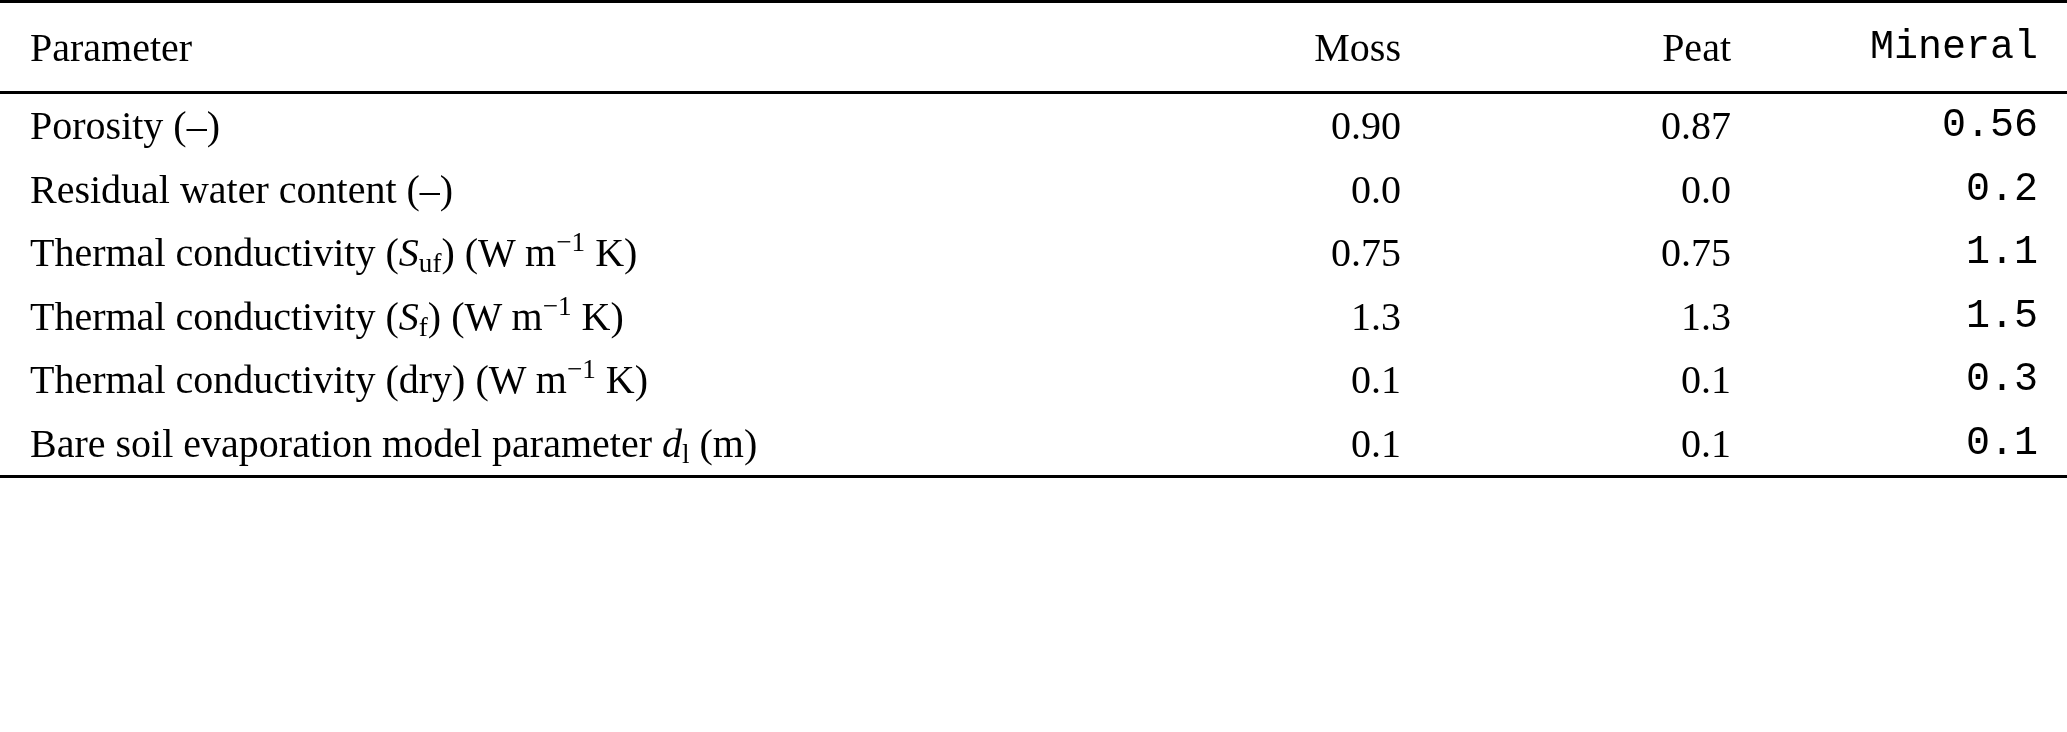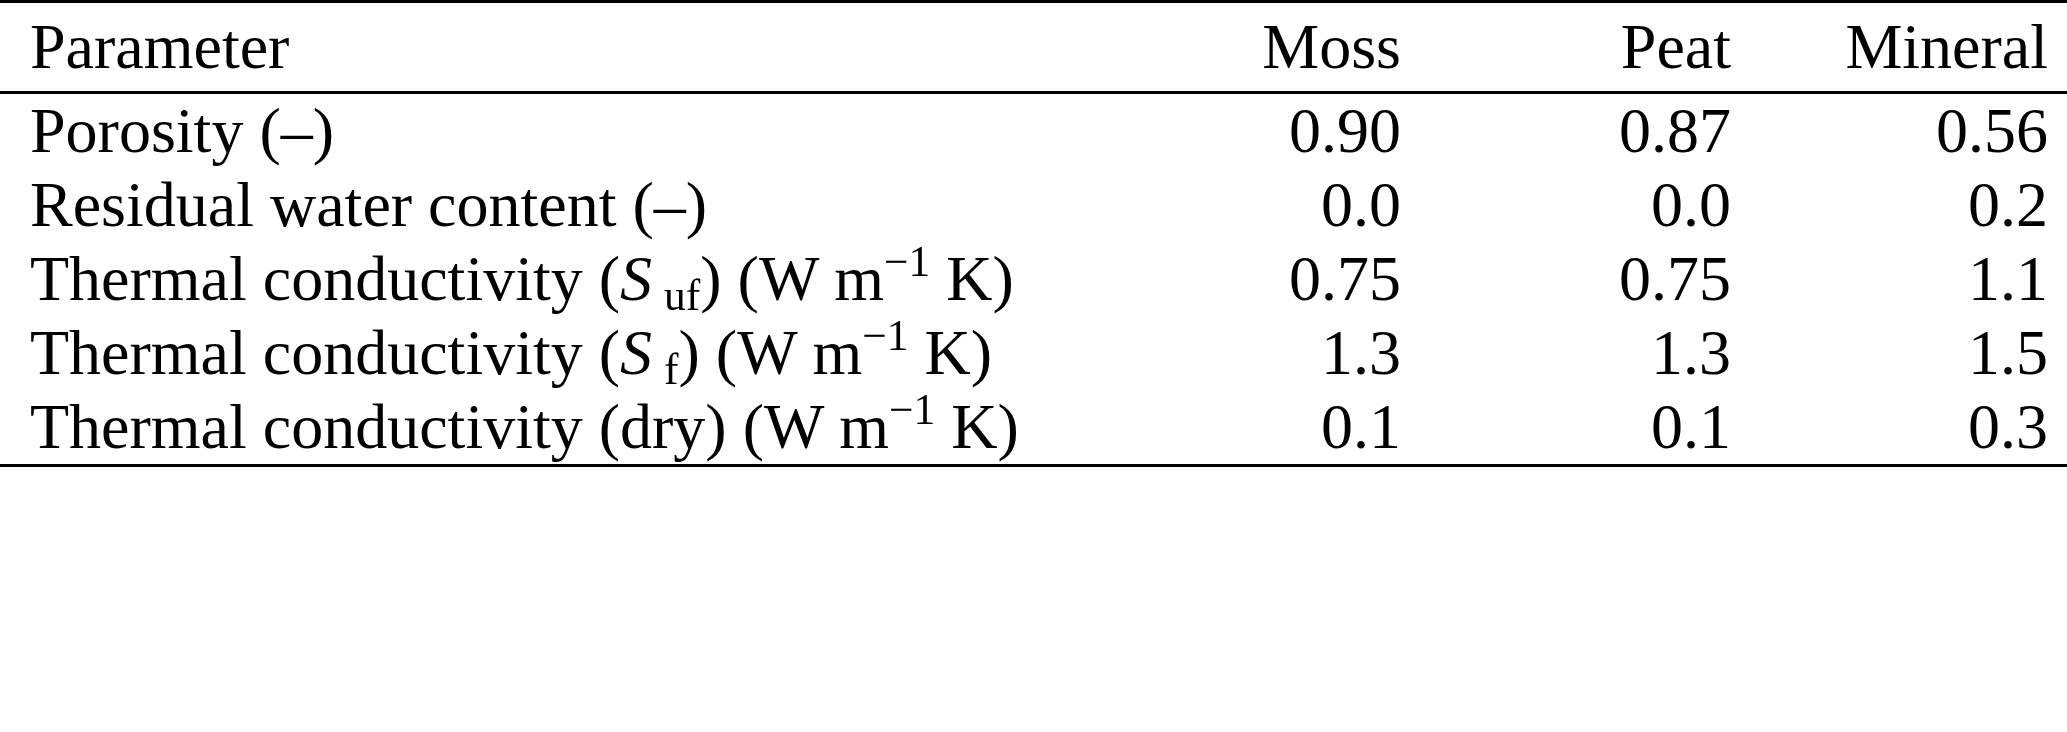--- a/index.html
+++ b/index.html
@@ -2,21 +2,21 @@
 <html><head>
 <meta charset="utf-8">
 <style>
   html, body { margin: 0; padding: 0; background: #ffffff; }
   .page {
     width: 2067px;
     height: 730px;
     background: #ffffff;
     color: #000000;
     font-family: "Liberation Serif", "DejaVu Serif", serif;
-    font-size: 64px;
+    font-size: 40px;
     overflow: hidden;
     position: relative;
   }
   table.params {
     width: 2067px;
     border-collapse: collapse;
     table-layout: fixed;
     border-top: 3px solid #000000;
     border-bottom: 3px solid #000000;
   }
@@ -33,35 +33,34 @@
     height: 88px;
     vertical-align: middle;
     border-bottom: 3px solid #000000;
   }
   tbody td {
     height: 63.5px;
     vertical-align: middle;
   }
   .left { text-align: left; padding-left: 30px; }
   .num  { text-align: right; }
-  th.last, td.last { padding-right: 19px; }
+  th.last, td.last { padding-right: 29px; font-family: Liberation Mono, monospace; }
   sup {
     font-size: 68%;
     line-height: 0;
     vertical-align: baseline;
     position: relative;
     top: -0.55em;
   }
   sub {
     font-size: 68%;
     line-height: 0;
     vertical-align: baseline;
     position: relative;
     top: 0.22em;
-    margin-left: 12px;
   }
   i { font-style: italic; }
 </style>
 </head>
 <body>
 
 <div class="page">
   <table class="params">
     <colgroup>
       <col class="c-param">
@@ -101,15 +100,21 @@
         <td class="num">1.3</td>
         <td class="num">1.3</td>
         <td class="num last">1.5</td>
       </tr>
       <tr>
         <td class="left">Thermal conductivity (dry) (W m<sup>−1</sup> K)</td>
         <td class="num">0.1</td>
         <td class="num">0.1</td>
         <td class="num last">0.3</td>
       </tr>
+      <tr>
+        <td class="left">Bare soil evaporation model parameter <i>d</i><sub>l</sub> (m)</td>
+        <td class="num">0.1</td>
+        <td class="num">0.1</td>
+        <td class="num last">0.1</td>
+      </tr>
     </tbody>
   </table>
 </div>
 
 </body></html>

